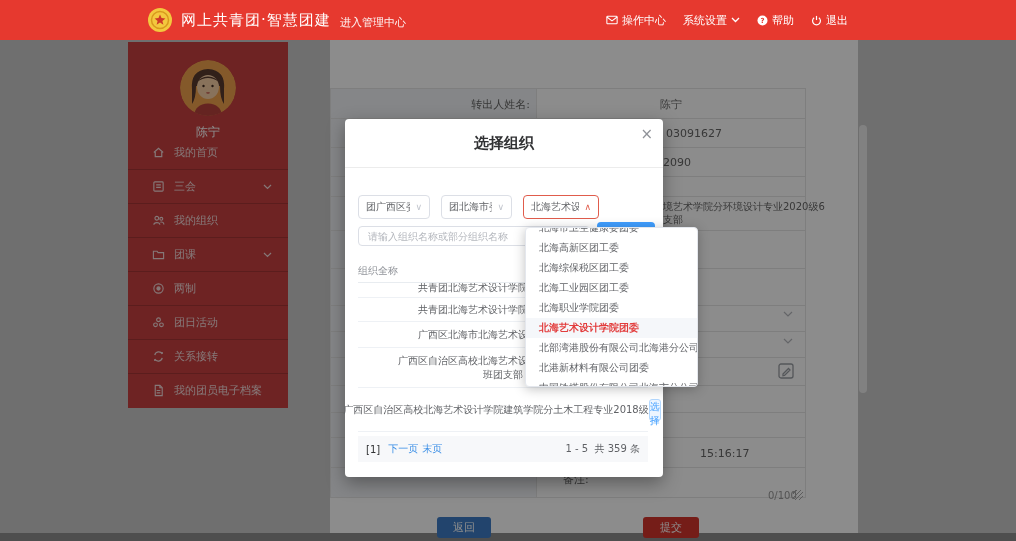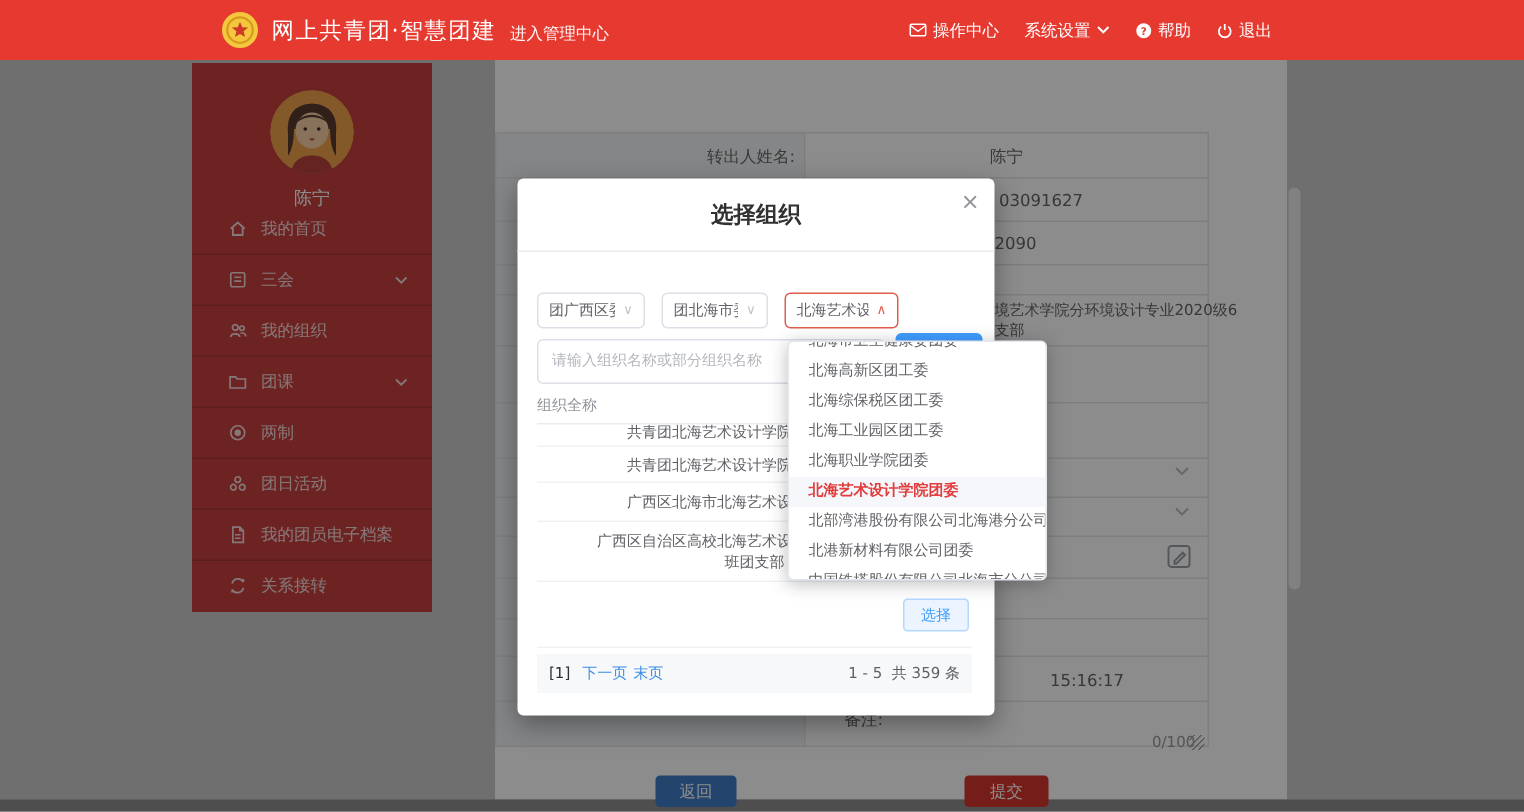--- a/index.html
+++ b/index.html
@@ -53,22 +53,22 @@
 .m-close{position:absolute;right:10px;top:6px;font-size:15px;color:#909399;cursor:pointer}
 .m-title{position:absolute;left:0;top:15px;width:100%;text-align:center;font-size:15px;font-weight:bold;color:#303133}
 .m-div{position:absolute;left:0;top:48px;width:100%;height:1px;background:#ececec}
 .m-selects{position:absolute;left:13px;top:76px;display:flex;gap:11px}
 .sel{height:24px;border:1px solid #dcdfe6;border-radius:4px;display:flex;align-items:center;padding:0 7px;gap:5px;
   font-size:10px;color:#606266;cursor:pointer;background:#fff}
 .sel .val{white-space:nowrap;overflow:hidden}
 .sel.open{border-color:#e05c4c}
 .sel .caret{color:#c0c4cc;font-size:9px}
 .sel.open .caret{color:#e05c4c}
-.m-search{position:absolute;left:13px;top:107px;width:232px;height:30px;border:1px solid #dcdfe6;border-radius:4px;
-  padding:0 9px;font-size:10px;color:#606266;font-family:Liberation Mono, monospace;outline:none}
+.m-search{position:absolute;left:13px;top:107px;width:232px;height:20px;border:1px solid #dcdfe6;border-radius:4px;
+  padding:0 9px;font-size:10px;color:#606266;font-family:Liberation Serif, serif;outline:none}
 .m-search::placeholder{color:#b4b7bd}
 .m-peek{position:absolute;left:252px;top:103px;width:58px;height:26px;background:#409eff;border:none;border-radius:4px;cursor:pointer}
 .m-list{position:absolute;left:13px;top:139px;width:290px;font-size:10px}
 .m-lh{height:25px;line-height:25px;text-align:left;color:#909399;border-bottom:1px solid #e8ecf0;font-size:10px}
 .m-row{border-bottom:1px solid #eef1f5;display:flex;align-items:center;justify-content:center;text-align:center;color:#606266}
 .m-row .ln{width:100%;white-space:nowrap;overflow:hidden}
 .row-clip{height:15px;overflow:hidden}
 .row-clip .ln{margin-top:-5px}
 .r2{height:24px}.r3{height:26px}
 .r4{height:40px;flex-direction:column;justify-content:center}
@@ -228,35 +228,35 @@
           <svg width="13" height="13" viewBox="0 0 14 14" fill="none" stroke="#f3dada" stroke-width="1.2">
             <circle cx="7" cy="4" r="2"></circle>
             <circle cx="3.8" cy="9.5" r="2"></circle>
             <circle cx="10.2" cy="9.5" r="2"></circle>
           </svg>
         </span>
       <span>团日活动</span>
     </div>
     <div class="s-item">
       <span>
+          <svg width="13" height="13" viewBox="0 0 14 14" fill="none" stroke="#f3dada" stroke-width="1.3">
+            <path d="M3 5.5 a4.3 4.3 0 0 1 8 -1.2 M11 4.3 v-2.2 M11 8.5 a4.3 4.3 0 0 1 -8 1.2 M3 9.7 v2.2"></path>
+          </svg>
+        </span>
+      <span>关系接转</span>
+    </div>
+    <div class="s-item">
+      <span>
           <svg width="13" height="13" viewBox="0 0 14 14" fill="none" stroke="#f3dada" stroke-width="1.2">
             <path d="M3.5 1.5 h5 l2.5 2.5 v8.5 h-7.5 z"></path>
             <path d="M8.5 1.5 v2.5 h2.5"></path>
             <path d="M5 7 h4 M5 9.5 h4"></path>
           </svg>
         </span>
       <span>我的团员电子档案</span>
-    </div>
-    <div class="s-item">
-      <span>
-          <svg width="13" height="13" viewBox="0 0 14 14" fill="none" stroke="#f3dada" stroke-width="1.3">
-            <path d="M3 5.5 a4.3 4.3 0 0 1 8 -1.2 M11 4.3 v-2.2 M11 8.5 a4.3 4.3 0 0 1 -8 1.2 M3 9.7 v2.2"></path>
-          </svg>
-        </span>
-      <span>关系接转</span>
     </div>
   </div>
 </div>
 
 <div class="f-label-col"></div>
 <div class="f-value-col"></div>
 <div class="fline" style="top:118px"></div>
 <div class="fline" style="top:147px"></div>
 <div class="fline" style="top:176px"></div>
 <div class="fline" style="top:196px"></div>
@@ -335,20 +335,21 @@
       </div>
     <div class="m-row r3">
         <div class="ln">广西区北海市北海艺术设计学院人文学</div>
       </div>
     <div class="m-row r4">
       <div class="ln">广西区自治区高校北海艺术设计学院建筑学院分</div>
       <div class="ln">班团支部</div>
     </div>
     <div class="m-row r5">
       <div class="txt">
+        <div class="ln">广西区自治区高校北海艺术设计学院建筑学院分土木工程专业2018级</div>
       </div>
       <button class="choose-btn">选择</button>
     </div>
   </div>
 
   <div class="m-pag">
     <span>[1]</span>
     <span class="lnk">下一页</span>
     <span class="lnk" style="margin-left:4px">末页</span>
     <span class="right">

